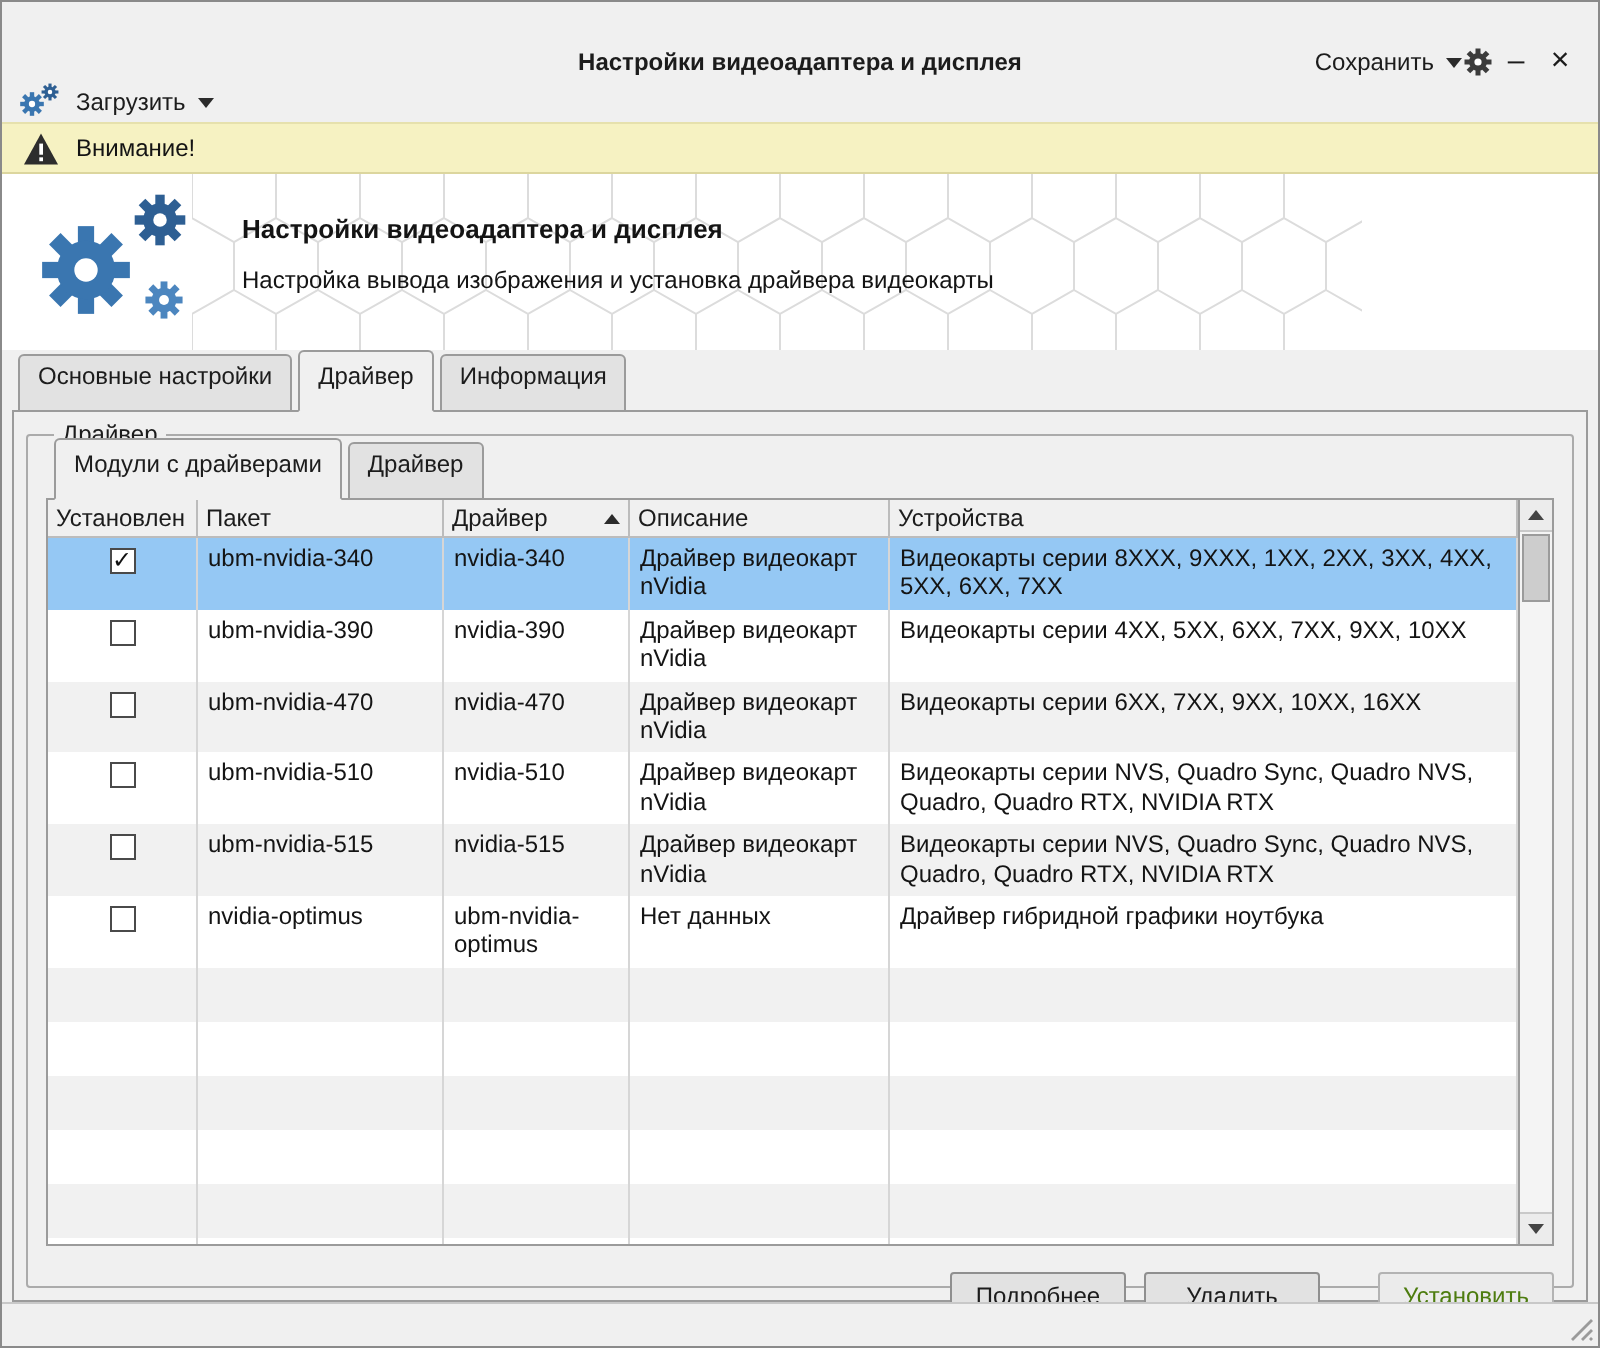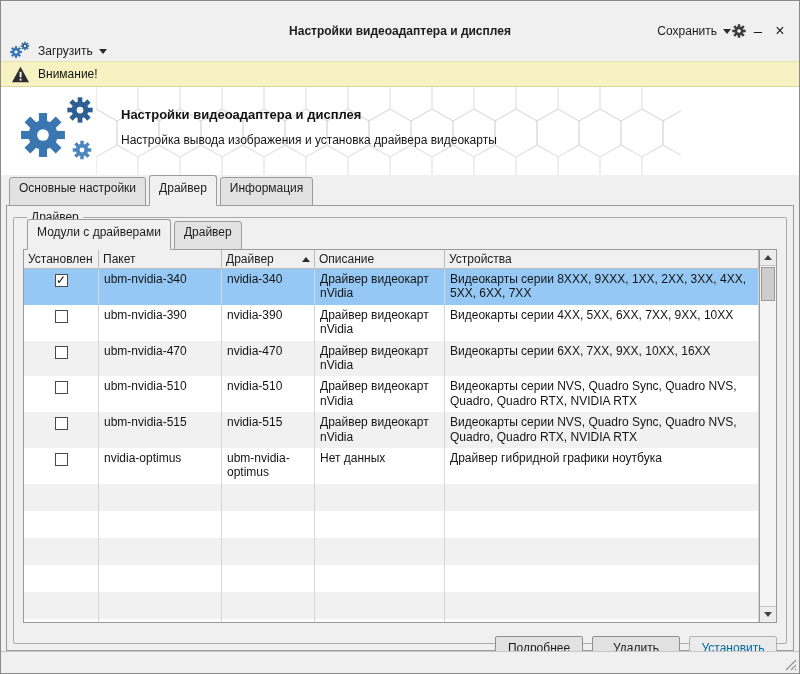--- a/index.html
+++ b/index.html
@@ -67,21 +67,21 @@
   .sb-btn.down { border-bottom:none; border-top:1px solid #c9c9c9; }
   .arr-up   { width:0; height:0; border-left:4px solid transparent; border-right:4px solid transparent; border-bottom:5px solid #444; }
   .arr-down { width:0; height:0; border-left:4px solid transparent; border-right:4px solid transparent; border-top:5px solid #444; }
   .sb-track { flex:1; position:relative; }
   .sb-thumb { position:absolute; top:1px; left:1px; right:1px; height:34px; background:#cdcdcd; border:1px solid #9b9b9b; cursor:pointer; }
 
   
   .actions { display:flex; justify-content:flex-end; gap:9px; margin-top:13px; }
   .btn { min-width:88px; height:24px; background:#e2e2e2; border:1px solid #8f8f8f; border-radius:2px;
          font-size:12px; color:#1c1c1c; cursor:pointer; padding:0 10px; }
-  .btn.disabled { color:#0369a1; border-color:#b3b3b3; background:#ebebeb; cursor:default; }
+  .btn.disabled { color:#4d7c0f; border-color:#b3b3b3; background:#ebebeb; cursor:default;margin-left:20px; }
 
   
   .statusbar { flex:0 0 22px; background:#f0f0f0; border-top:1px solid #c8c8c8; position:relative; }
   .grip { position:absolute; right:2px; bottom:2px; width:14px; height:14px; cursor:nwse-resize; }
 </style>
 </head>
 <body>
 
 <svg width="0" height="0" style="position:absolute">
   <defs>

